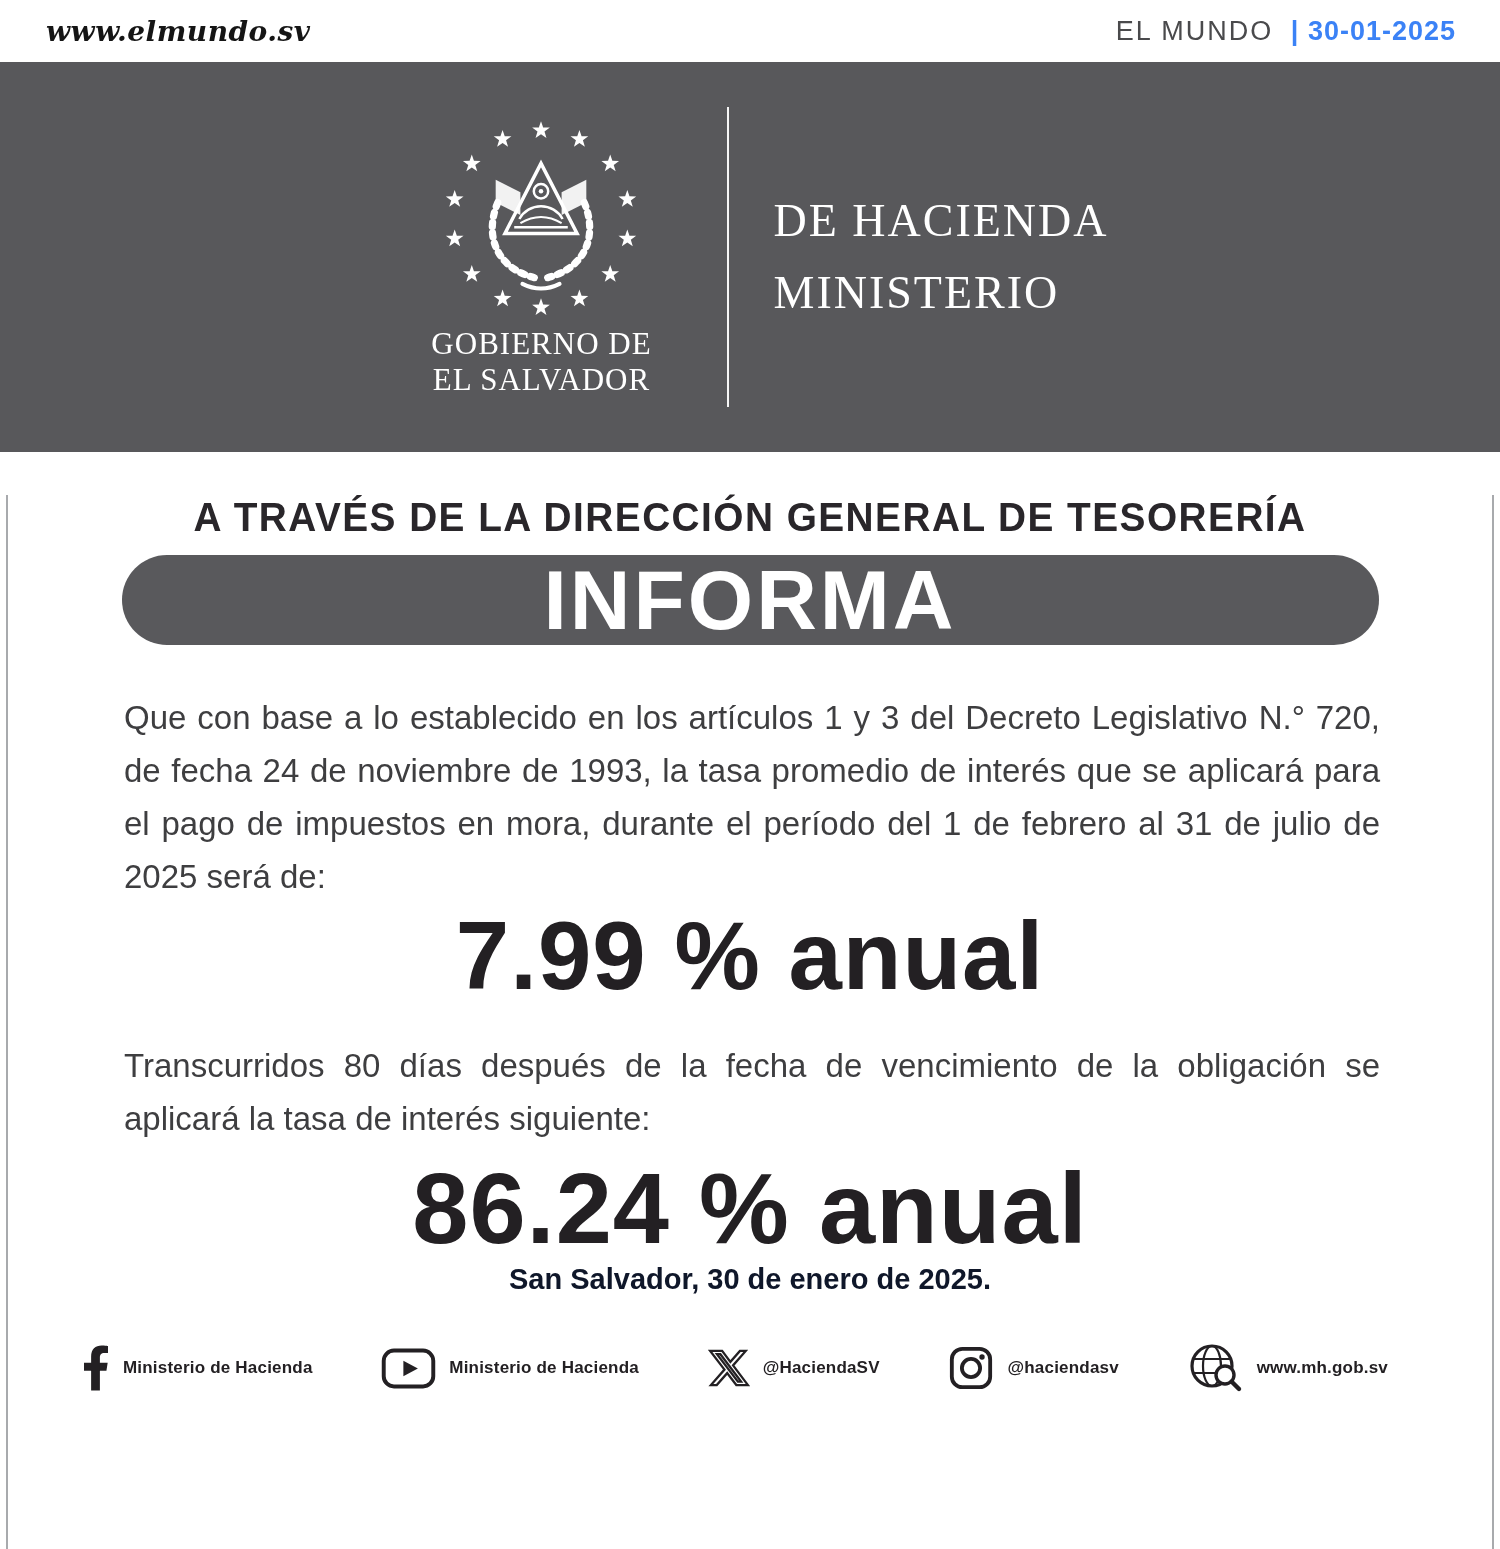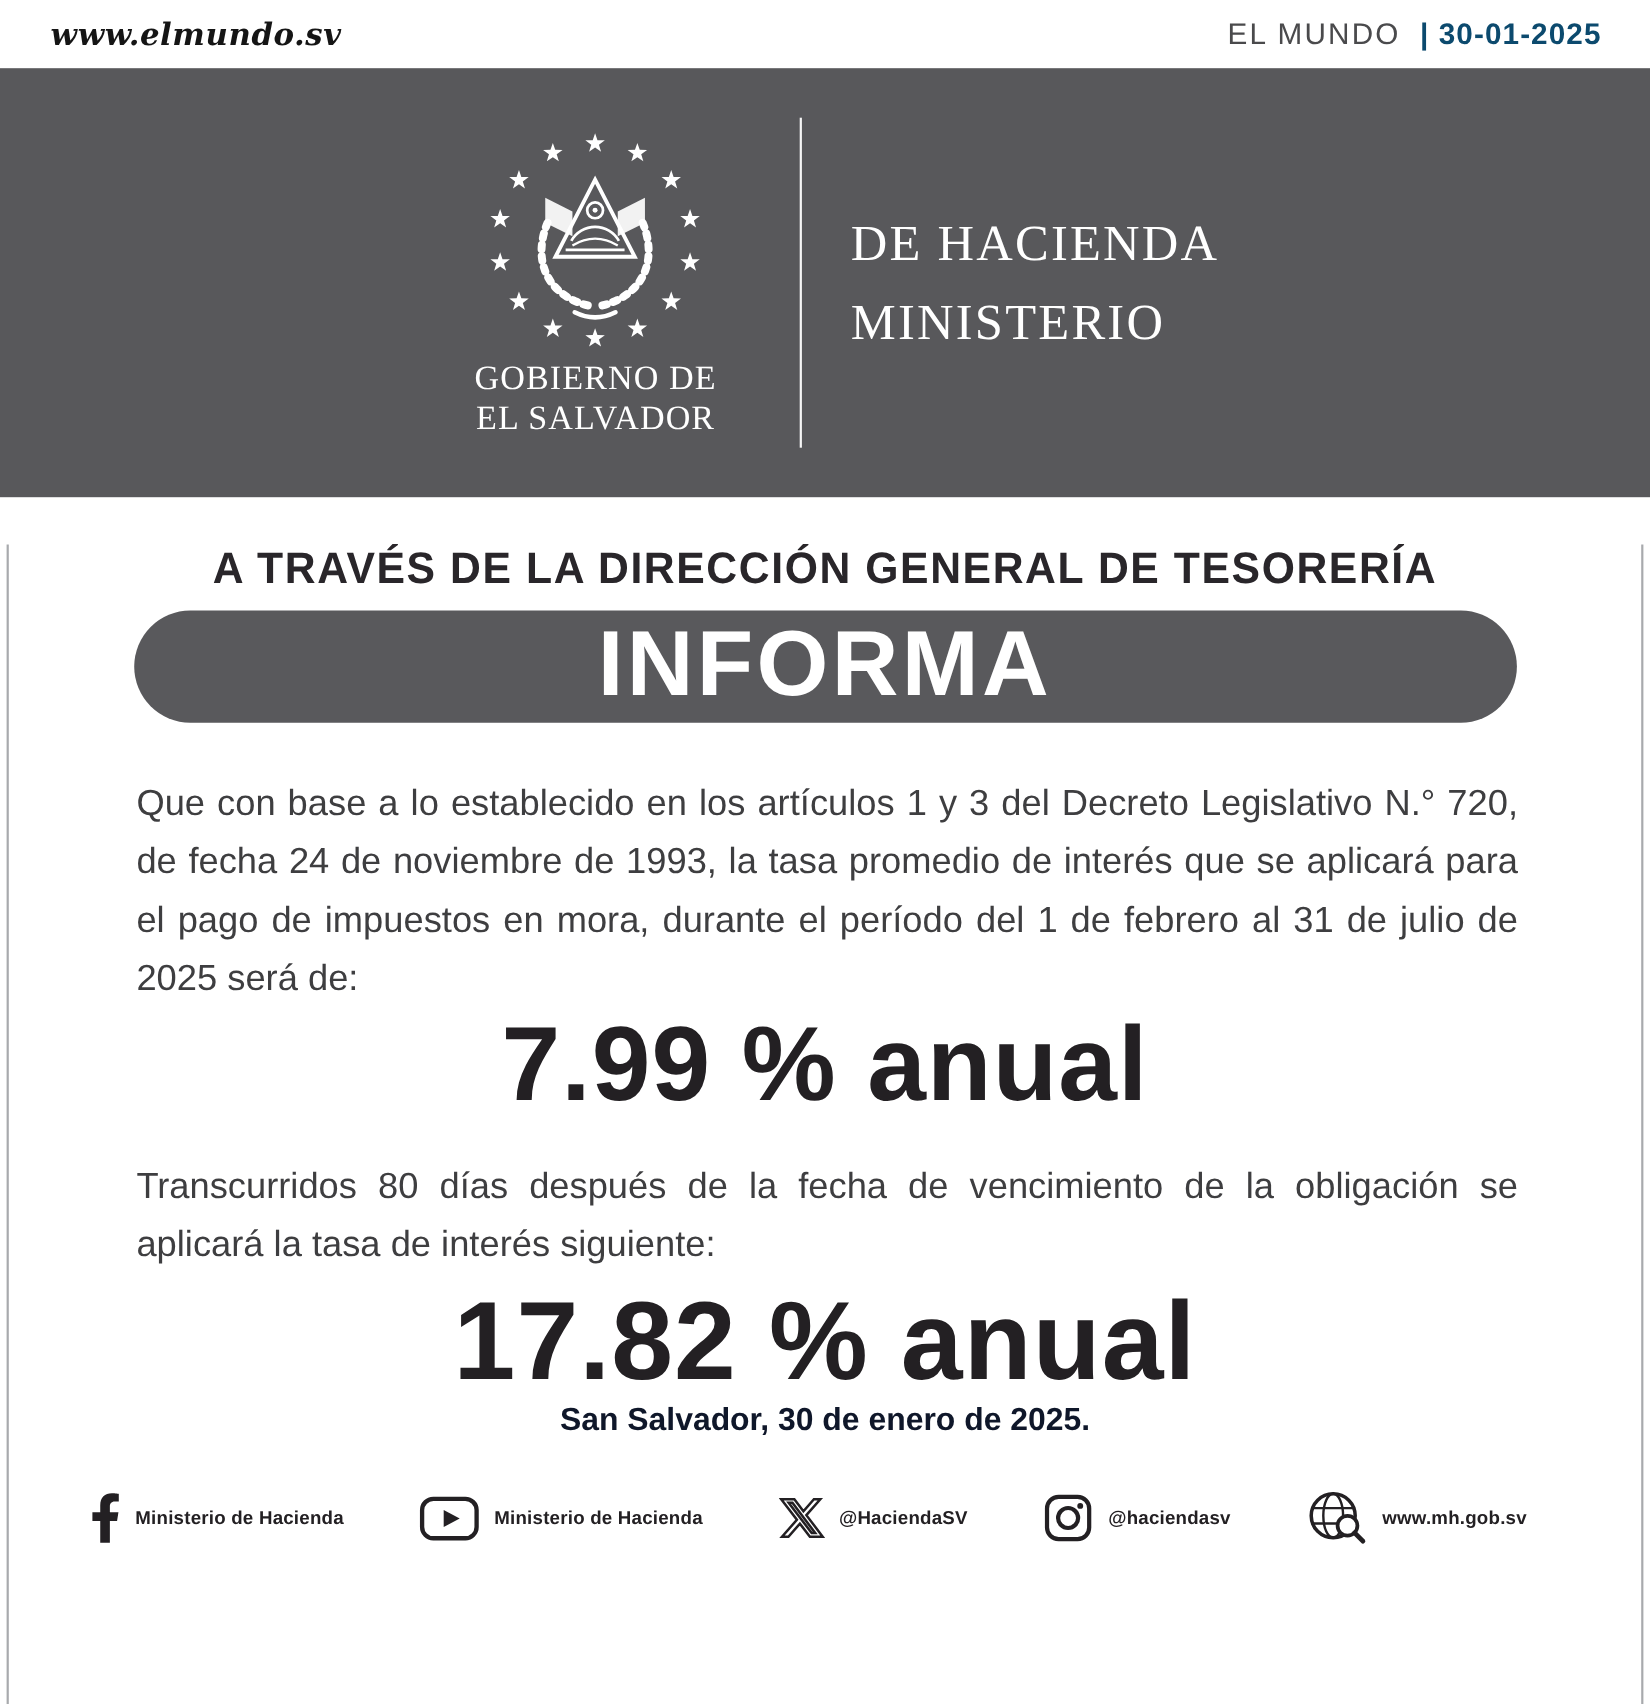--- a/index.html
+++ b/index.html
@@ -19,21 +19,21 @@
     background: #ffffff;
   }
   .site-name {
     font-family: "DejaVu Serif", serif;
     font-style: italic; font-weight: 700;
     font-size: 28px; color: #151515;
     letter-spacing: 0.5px;
   }
   .pub-block { font-size: 27px; color: #4a4a4c; letter-spacing: 2px; }
   .pub-name { font-weight: 400; text-align: right; }
-  .pub-date { font-weight: 800; color: #0c4a6e; letter-spacing: 1px; margin-left: 8px; }
+  .pub-date { font-weight: 800; color: #3b82f6; letter-spacing: 1px; margin-left: 8px; }
 
   
   .band {
     height: 390px;
     background: #58585b;
     display: flex; align-items: center; justify-content: center;
   }
   .band-inner { display: flex; align-items: center; }
   .emblem-col { display: flex; flex-direction: column; align-items: center; width: 300px; }
   .emblem-col svg { display: block; }
@@ -64,25 +64,25 @@
   }
   .subtitle {
     margin-top: 43px;
     text-align: center;
     font-size: 40px; font-weight: 800;
     letter-spacing: 1.5px;
     color: #29262a;
     transform: scaleX(0.97);
   }
   .informa-pill {
-    width: 1257px; height: 102px;
+    width: 1257px; height: 90px;
     margin: 15px auto 0 auto;
     background: #59595c;
     border-radius: 60px;
-    display: flex; align-items: flex-start; justify-content: center;
+    display: flex; align-items: center; justify-content: center;
   }
   .informa-pill span {
     color: #ffffff; font-size: 84px; font-weight: 700;
     letter-spacing: 3px;
   }
   .body-para {
     margin: 0 112px 0 116px;
     font-size: 33px; line-height: 53px;
     text-align: justify;
     color: #3e3e40;
@@ -181,21 +181,21 @@
   <div class="informa-pill">
     <span>INFORMA</span>
   </div>
 
   <p class="body-para para1">Que con base a lo establecido en los artículos 1 y 3 del Decreto Legislativo N.° 720, de fecha 24 de noviembre de 1993, la tasa promedio de interés que se aplicará para el pago de impuestos en mora, durante el período del 1 de febrero al 31 de julio de 2025 será de:</p>
 
   <div class="rate rate1">7.99 % anual</div>
 
   <p class="body-para para2">Transcurridos 80 días después de la fecha de vencimiento de la obligación se aplicará la tasa de interés siguiente:</p>
 
-  <div class="rate rate2">17.82 % anual</div>
+  <div class="rate rate2">86.24 % anual</div>
 
   <div class="dateline">San Salvador, 30 de enero de 2025.</div>
 
   <footer class="social-row">
 
     <div class="social-item">
       <svg width="28" height="50" viewBox="0 0 320 512" aria-hidden="true">
         <path fill="#232023" d="M279.14 288l14.22-92.66h-88.91v-60.13c0-25.35 12.42-50.06 52.24-50.06h40.42V6.26S260.43 0 225.36 0c-73.22 0-121.08 44.38-121.08 124.72v70.62H22.89V288h81.39v224h100.17V288z"></path>
       </svg>
       <span class="social-label">Ministerio de Hacienda</span>

